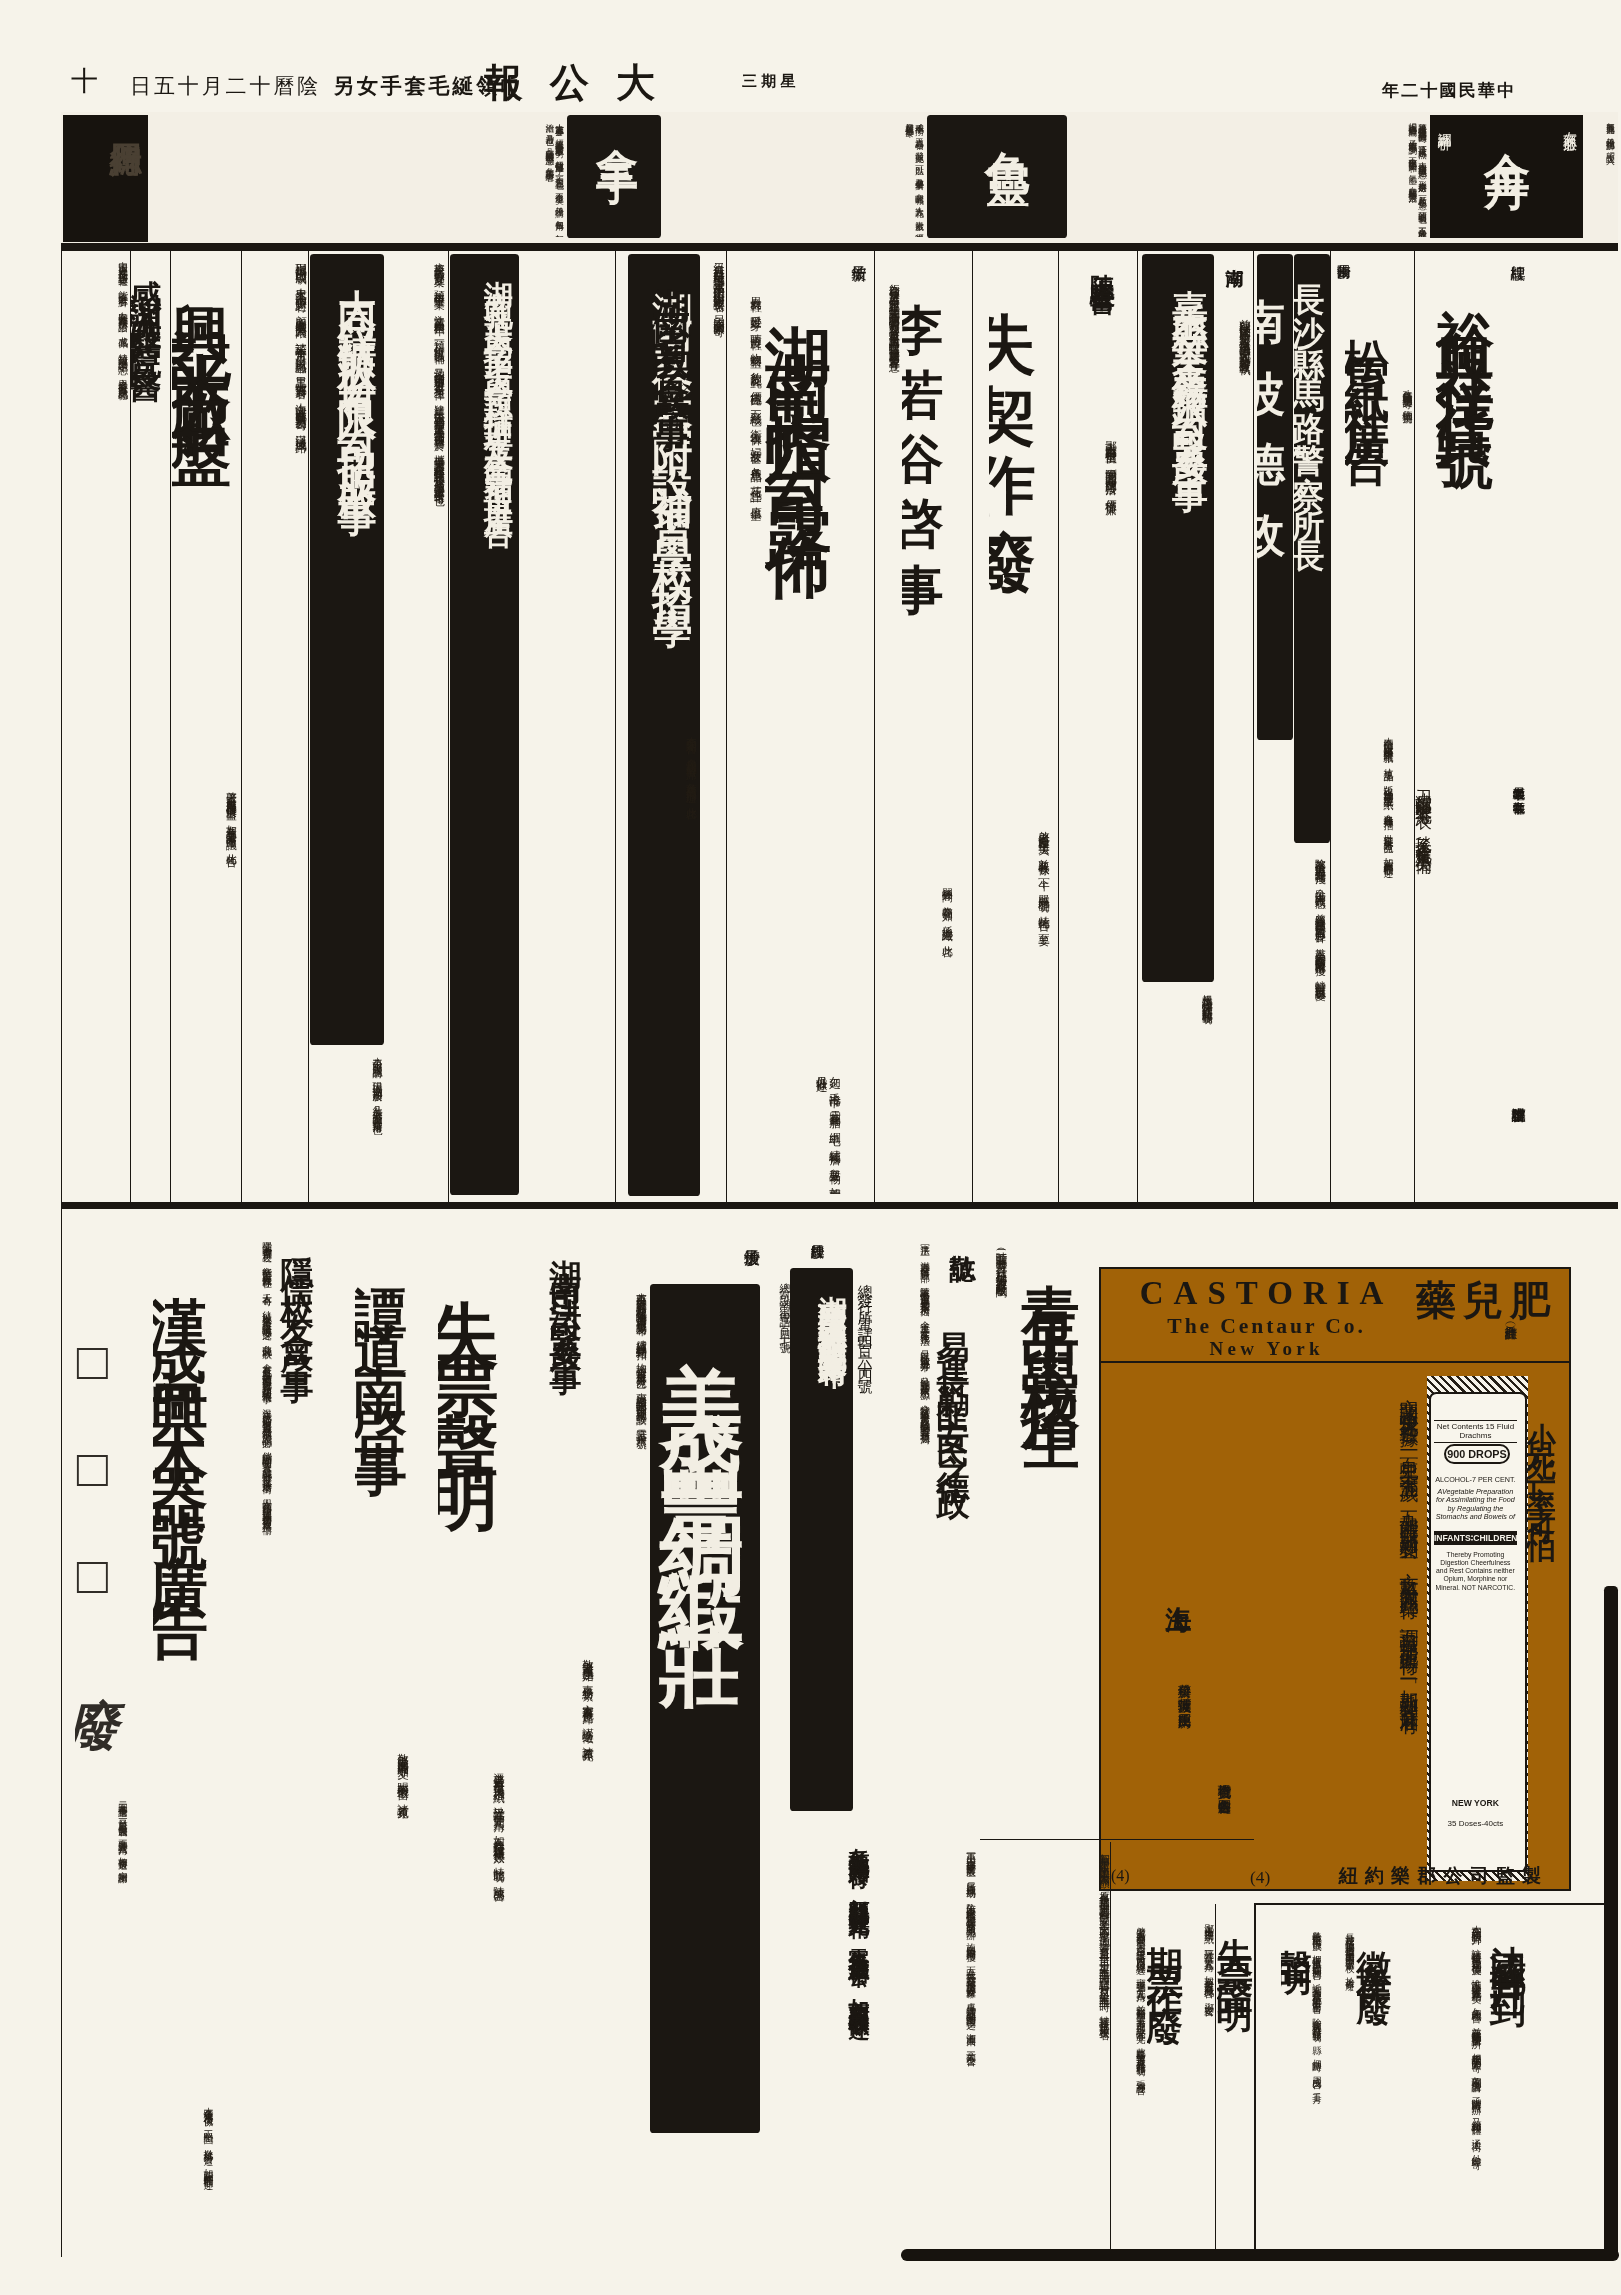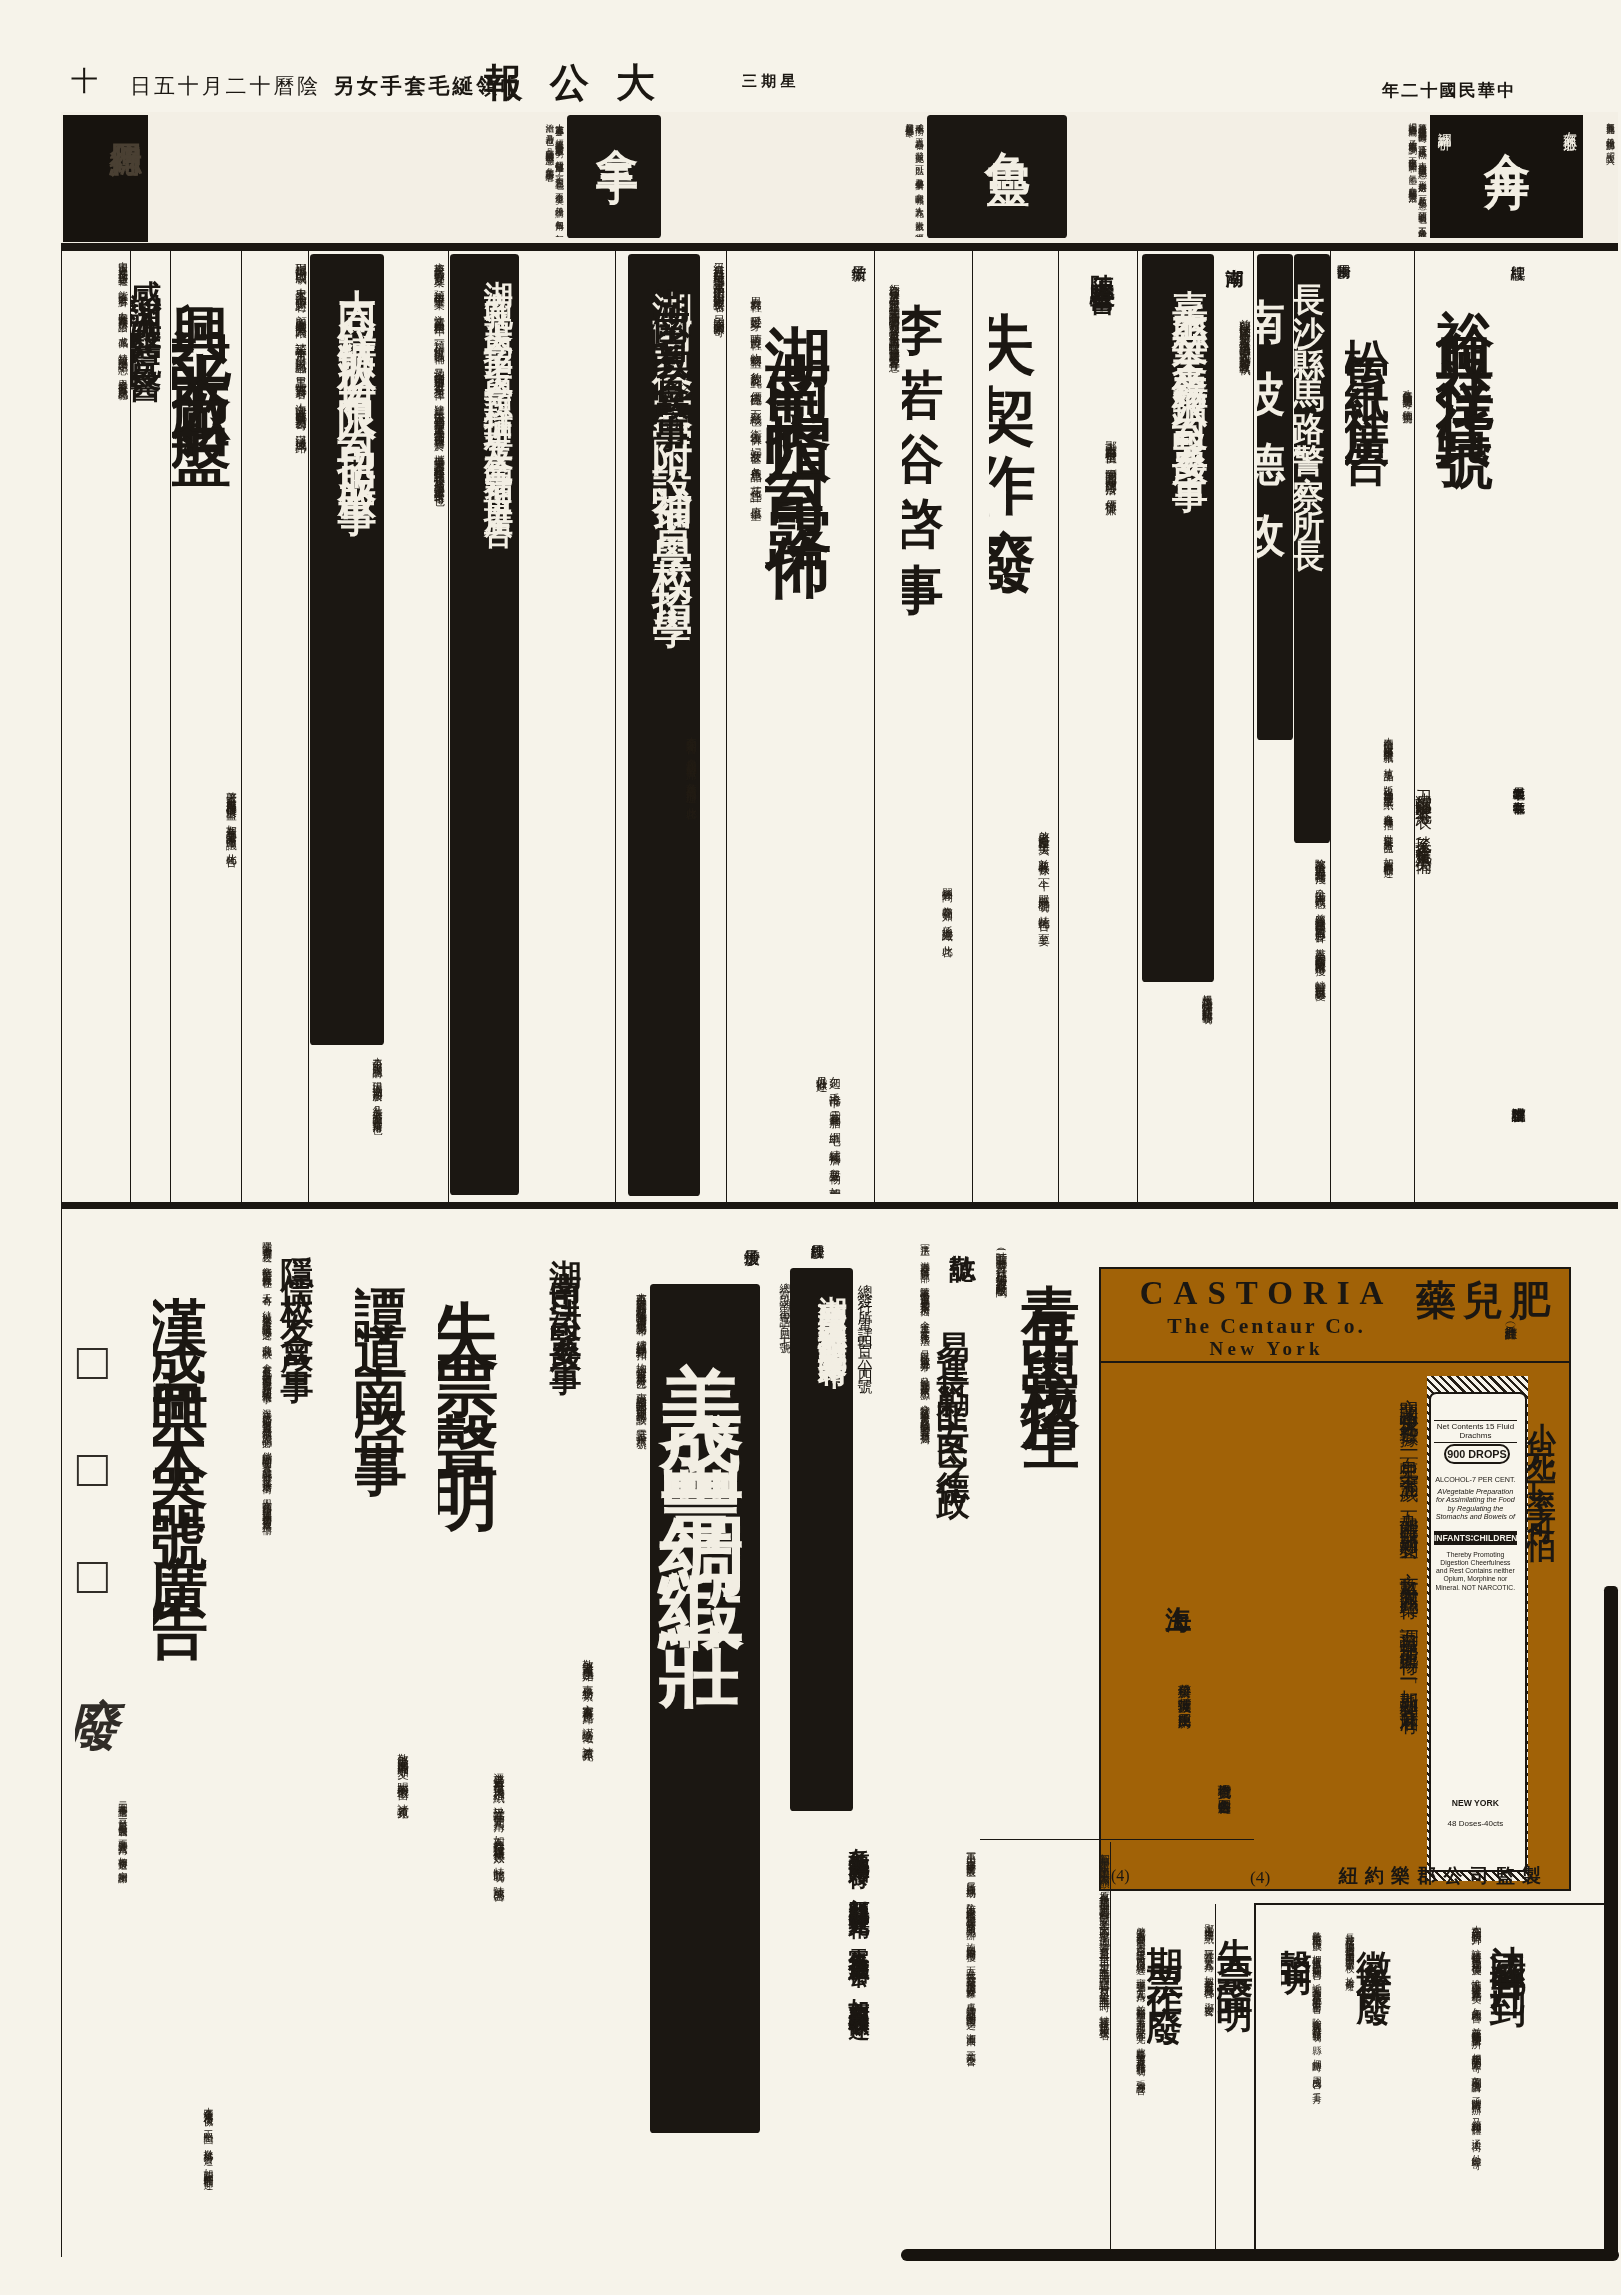--- a/index.html
+++ b/index.html
@@ -268,21 +268,21 @@
     <div id="cast-no">(4)</div>
     <div id="bottle-zone"></div>
     <div id="bottle">
       <div class="bl" id="bl-net">Net Contents 15 Fluid Drachms</div>
       <div class="bl" id="bl-drops">900 DROPS</div>
       <div class="bl" id="bl-alc">ALCOHOL-7 PER CENT.</div>
       <div class="bl" id="bl-veg">AVegetable Preparation for Assimilating the Food by Regulating the Stomachs and Bowels of</div>
       <div class="bl" id="bl-inf">INFANTS∶CHILDREN</div>
       <div class="bl" id="bl-pro">Thereby Promoting Digestion Cheerfulness and Rest Contains neither Opium, Morphine nor Mineral. NOT NARCOTIC.</div>
       <div class="bl" id="bl-ny">NEW YORK</div>
-      <div class="bl" id="bl-doses">48 Doses-40cts</div>
+      <div class="bl" id="bl-doses">35 Doses-40cts</div>
     </div>
     <div class="v clip" id="cast-scare">小兒死亡率之可怕</div>
   </div>
   <div class="abs" id="cast-maker">紐約樂郡公司監製</div>
   <div class="abs" id="cast-pg">(4)</div>
 
   <div class="abs v hl clip" id="qn-h">青年中學校招生</div>
   <div class="abs v clip bodytext" id="qn-note">二時（五）開學三月五日（六）校址三興街另有詳章來校取閱</div>
   <div class="abs v clip bodytext" id="qn-body">新制中學一年級新生一班以四十人為滿額 原有各級均可插班生應試下列各科（甲）國文（乙）英文（丙）數學（丁）地理（三）報名自一月二十二日至三十一日上午九時至十二時（四）試驗二月一日及二日上午九時至十二時 持詳章像片一張來校報名</div>
 

